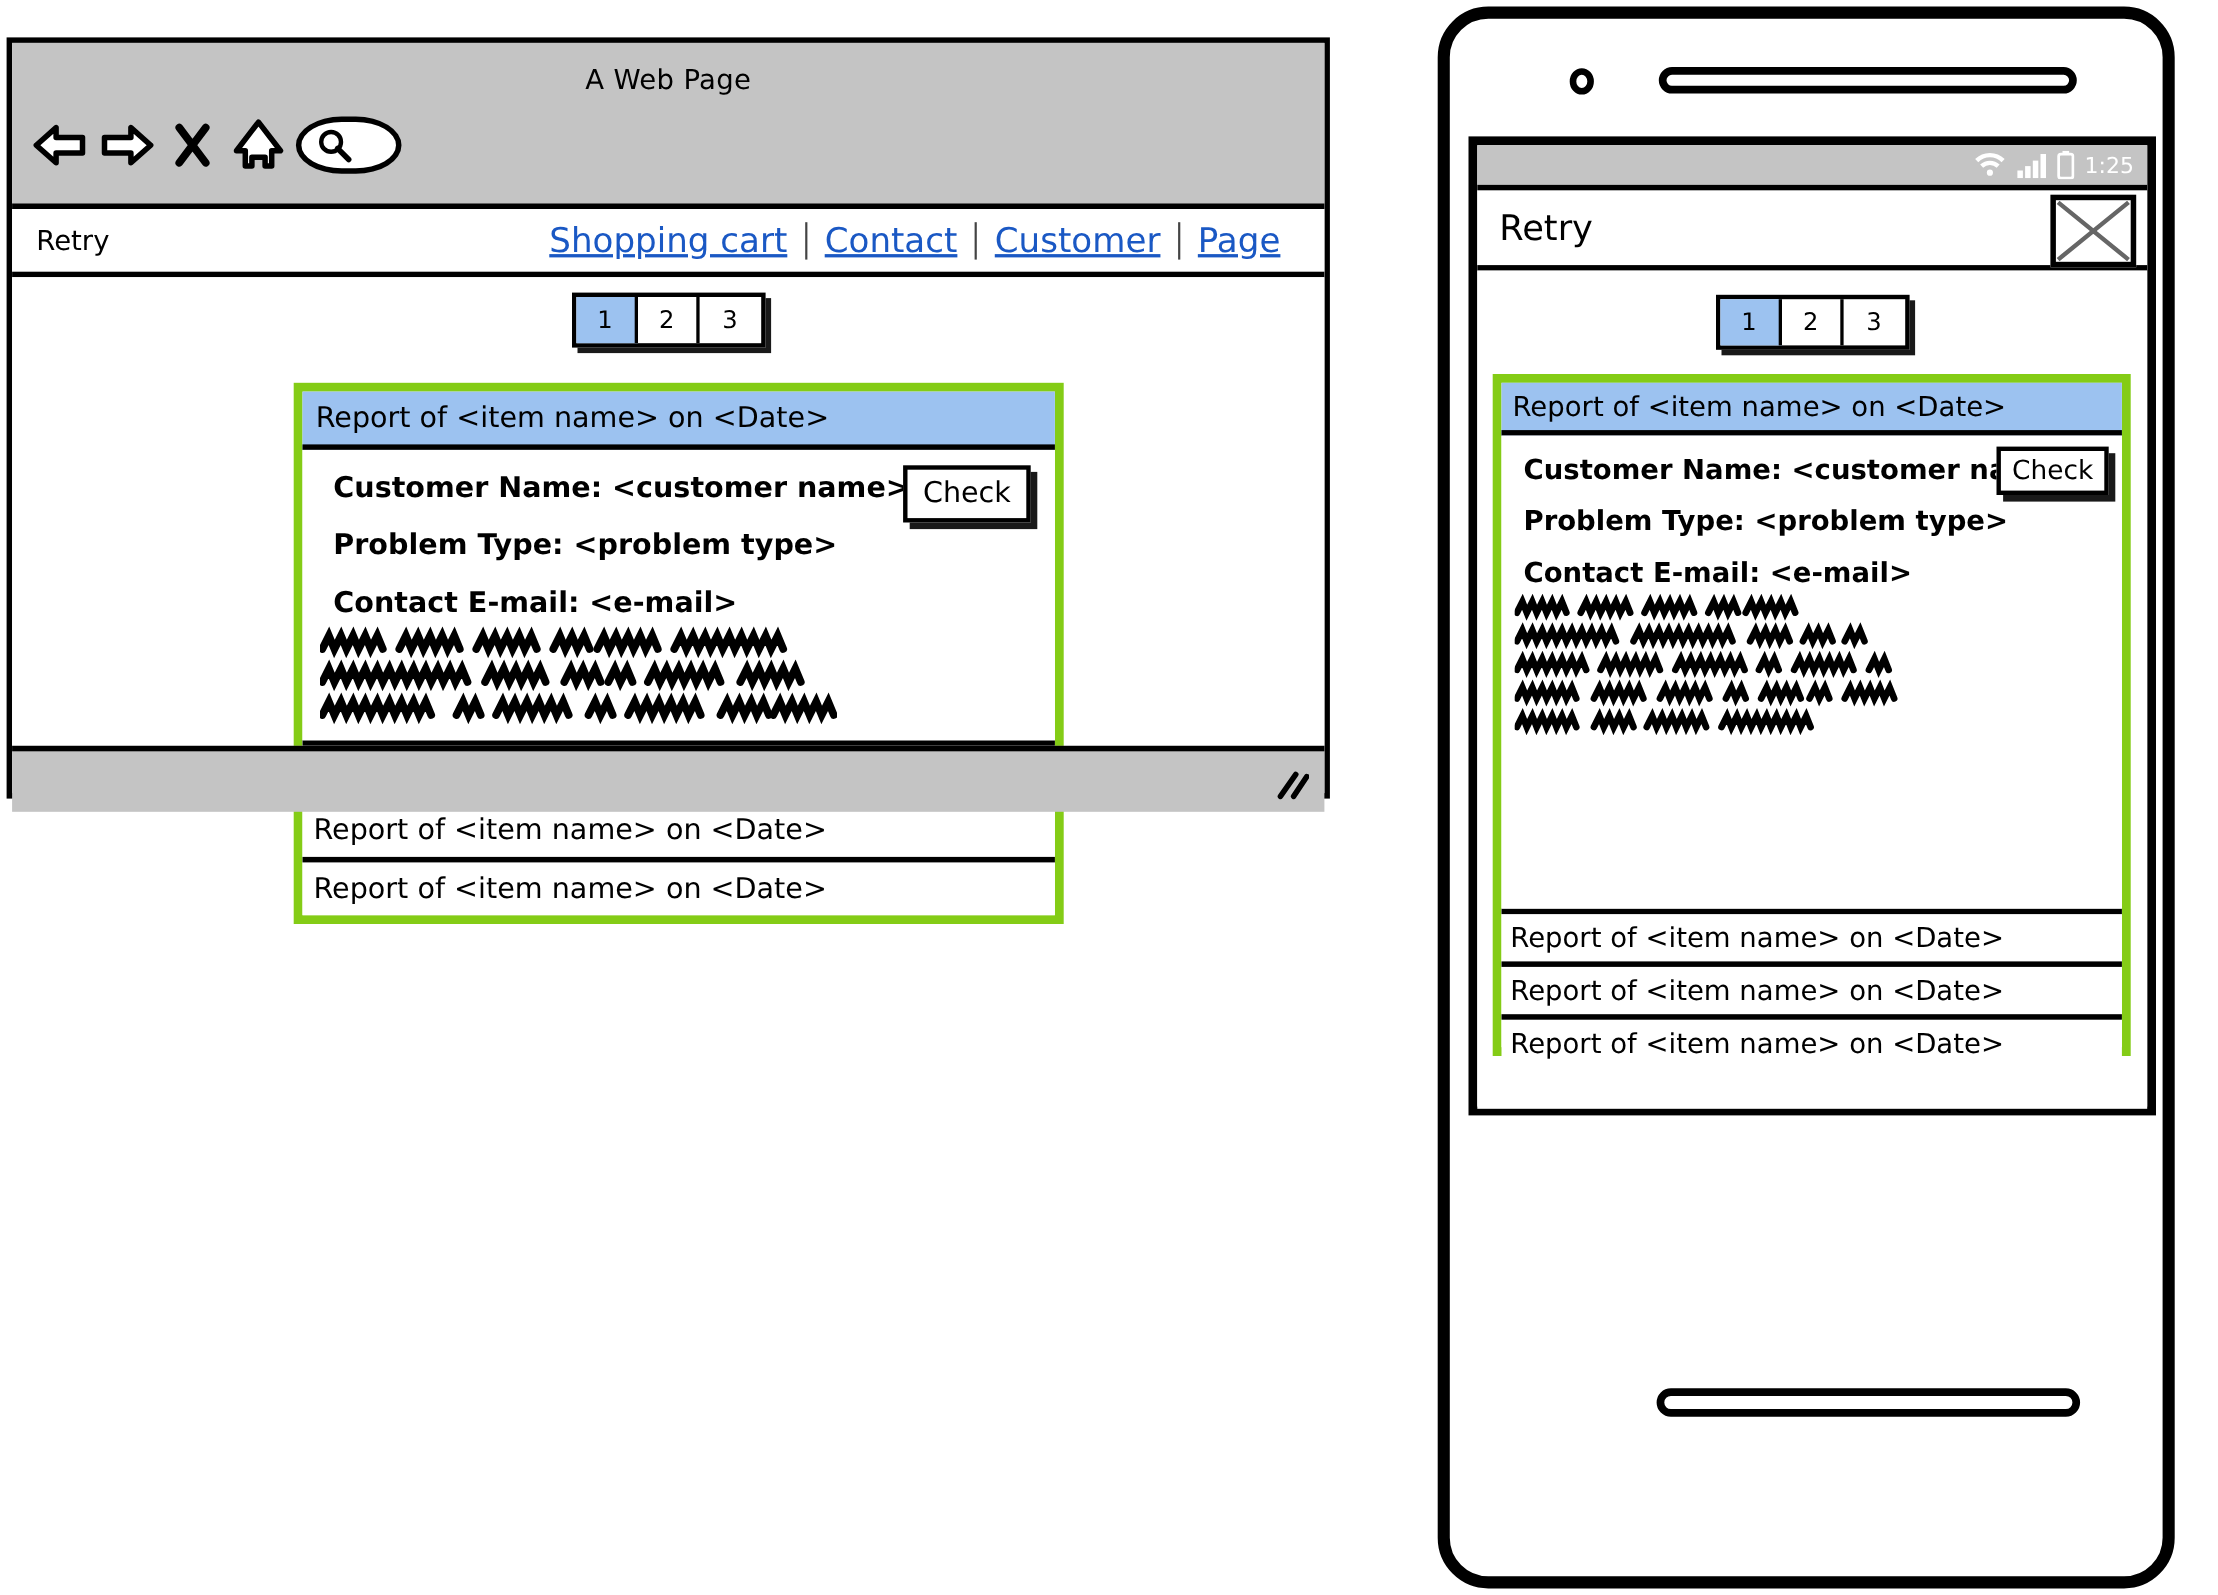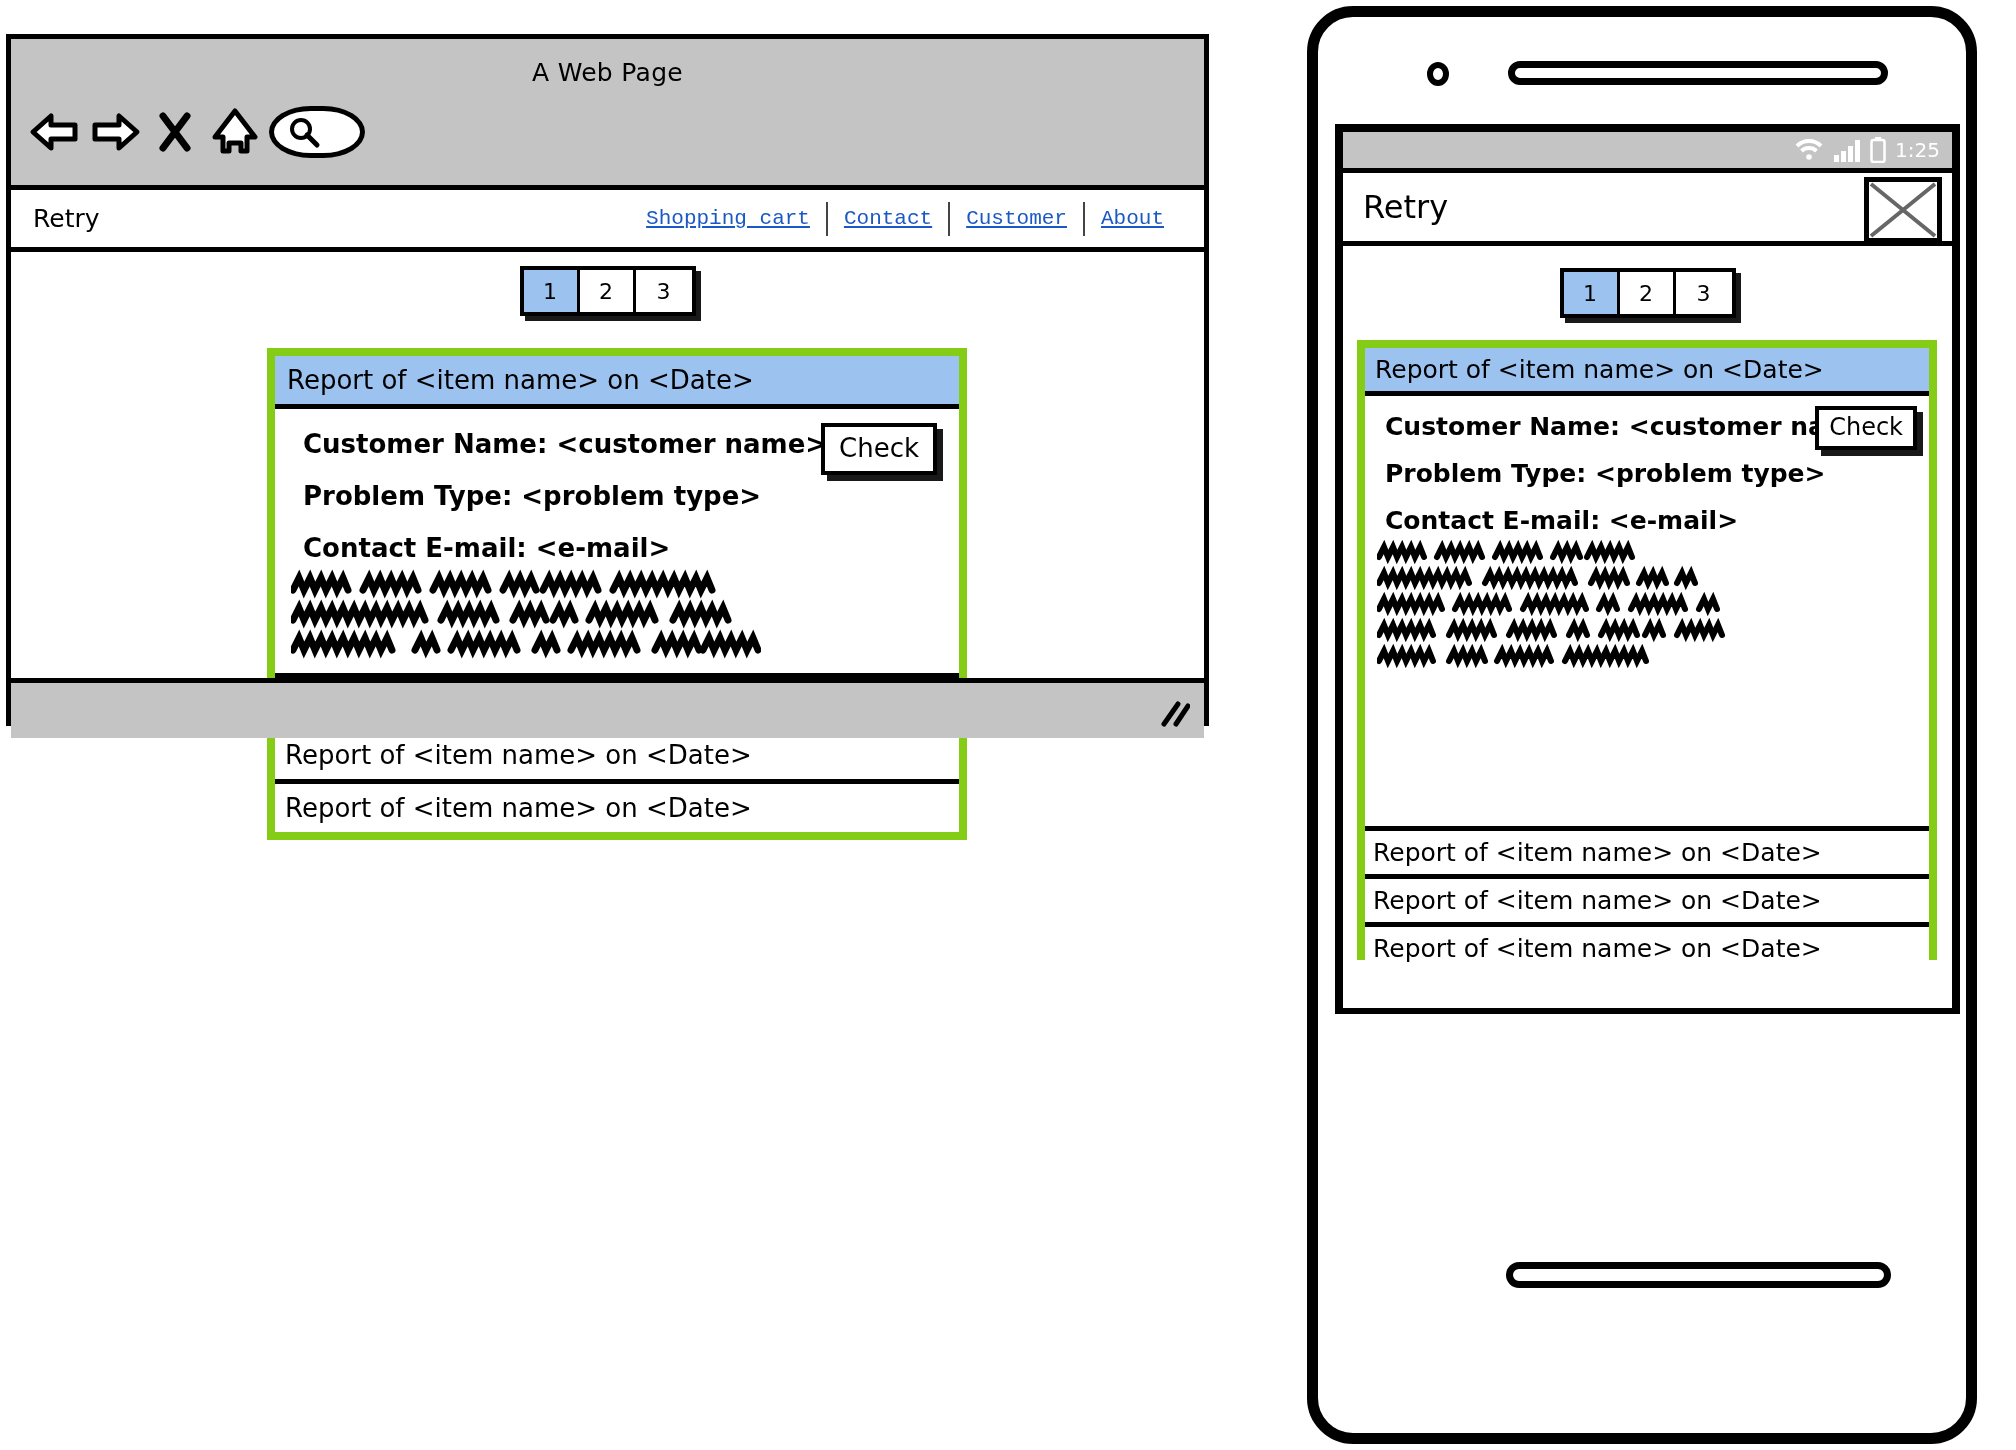--- a/index.html
+++ b/index.html
@@ -103,24 +103,23 @@
     color: #000;
   }
   #site-links {
     margin-left: auto;
     display: flex;
     align-items: center;
   }
   #site-links a {
     color: #1a58c4;
     text-decoration: underline;
-    font-size: 21px;
+    font-size: 31px;
     padding: 0 16px;
     cursor: pointer;
-    font-family: Liberation Mono, monospace;
   }
   .nav-sep {
     width: 2px;
     height: 34px;
     background: #444;
   }
 
   
   #page-body {
     position: relative;
@@ -370,21 +369,21 @@
 
   <div id="site-nav">
     <div id="site-brand">Retry</div>
     <div id="site-links">
       <a>Shopping cart</a>
       <div class="nav-sep"></div>
       <a>Contact</a>
       <div class="nav-sep"></div>
       <a>Customer</a>
       <div class="nav-sep"></div>
-      <a>About</a>
+      <a>Page</a>
     </div>
   </div>
 
   <div id="page-body">
 
     <div id="browser-pager-wrap">
       <div class="pager">
         <div class="pg active">1</div>
         <div class="pg">2</div>
         <div class="pg">3</div>

